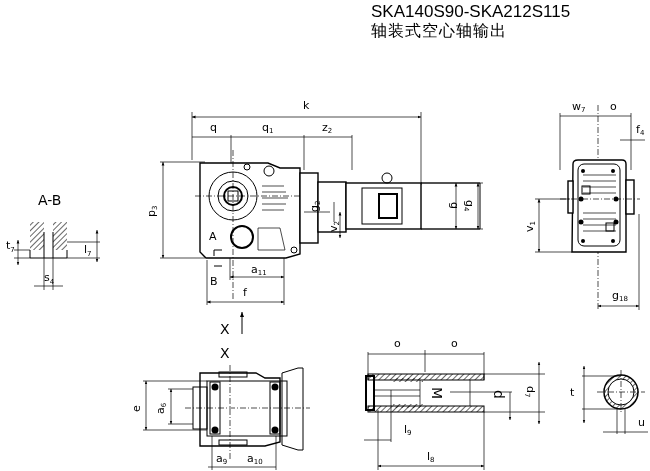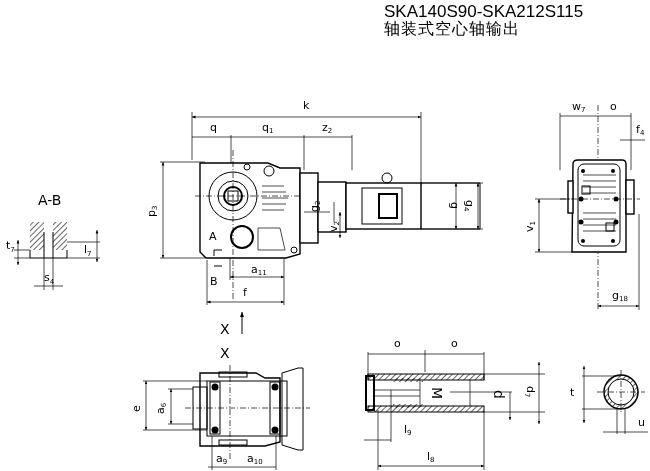--- a/index.html
+++ b/index.html
@@ -1,18 +1,18 @@
 <!DOCTYPE html>
 <html><head>
 <meta charset="utf-8">
 <style>
   html,body{margin:0;padding:0;background:#fff;}
   body{width:650px;height:471px;position:relative;overflow:hidden;font-family:"Liberation Sans",sans-serif;color:#000;}
-  .title{position:absolute;left:384px;top:2px;font-size:17px;line-height:19px;font-family:"Liberation Sans",sans-serif;white-space:nowrap;}
-  .title .t2{font-family:Liberation Mono, monospace;font-size:16px;letter-spacing:1px;}
+  .title{position:absolute;left:371px;top:2px;font-size:17px;line-height:19px;font-family:"Liberation Sans",sans-serif;white-space:nowrap;}
+  .title .t2{font-family:Liberation Serif, serif;font-size:16px;letter-spacing:1px;}
   svg{position:absolute;left:0;top:0;}
   svg text{font-family:"DejaVu Sans",sans-serif;font-size:11px;fill:#000;}
   svg .big{font-size:14px;}
   svg .sub{font-size:7px;}
   .ln{stroke:#000;stroke-width:1;fill:none;}
   .thk{stroke:#000;stroke-width:2;fill:none;}
   .thin{stroke:#000;stroke-width:0.7;fill:none;}
   .dash{stroke:#000;stroke-width:0.7;fill:none;stroke-dasharray:6 2 1 2;}
   .fillw{fill:#fff;stroke:#000;stroke-width:1.4;}
   .fillb{fill:#000;}

